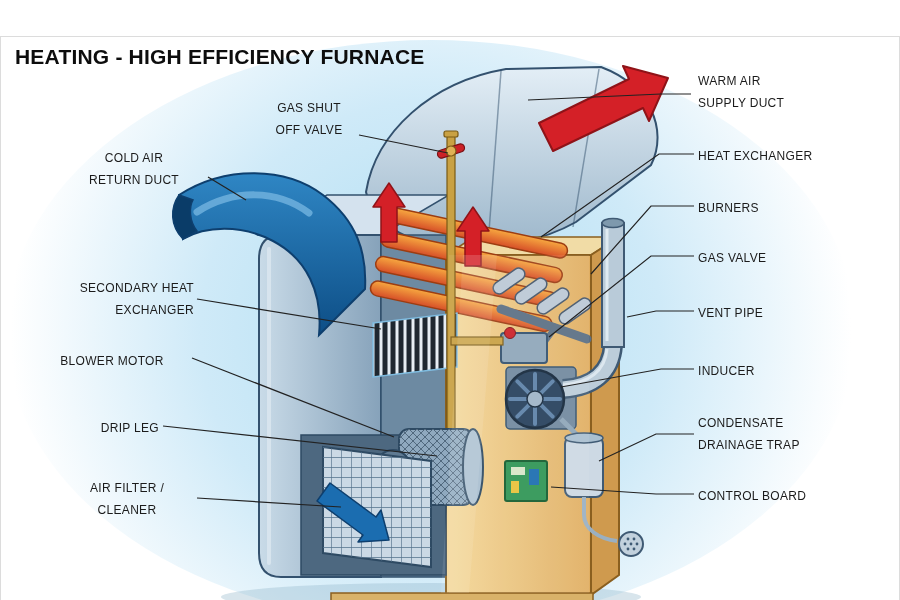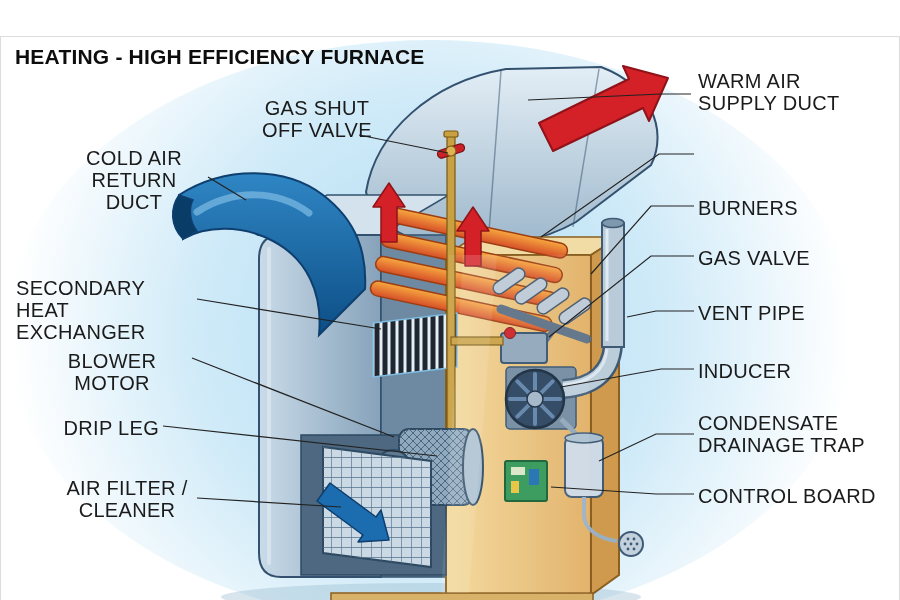--- a/index.html
+++ b/index.html
@@ -7,21 +7,21 @@
     position:relative; width:900px; height:600px; background:#ffffff;
     overflow:hidden; font-family:"Liberation Sans", sans-serif;
     border:1px solid #dcdcdc; box-sizing:border-box;margin-top:36px;
   }
   svg.illu { position:absolute; left:0; top:0; }
   .title {
     position:absolute; left:14px; top:8px; font-size:21px; font-weight:bold;
     letter-spacing:.2px; color:#0d0d0d; white-space:pre-line;
   }
   .lbl {
-    position:absolute; font-size:20px; line-height:22px; color:#1b1b1b;
+    position:absolute; font-size:12px; line-height:22px; color:#1b1b1b;
     letter-spacing:.3px; white-space:pre-line;
   }
   .afue {
     position:absolute; left:14px; top:550px; font-size:19px; font-weight:bold; color:#0d0d0d;
   }
   .copyright {
     position:absolute; right:12px; top:575px; font-size:9px; font-weight:bold;
     color:#1f3a66; letter-spacing:.2px;
   }
 </style>
@@ -230,33 +230,34 @@
       <polyline points="207,140 245,163"></polyline>
       <polyline points="196,262 380,292"></polyline>
       <polyline points="191,321 393,400"></polyline>
       <polyline points="162,389 436,419"></polyline>
       <polyline points="196,461 340,470"></polyline>
     </g>
   </svg>
 
   <div class="title">HEATING - HIGH EFFICIENCY FURNACE</div>
 
-  <div class="lbl" style="left:257px;top:60px;width:118px;text-align:center">GAS SHUT
+  <div class="lbl" style="left:249px;top:60px;width:118px;text-align:center">GAS SHUT
 OFF VALVE</div>
   <div class="lbl" style="left:62px;top:110px;width:142px;text-align:center">COLD AIR
 RETURN DUCT</div>
-  <div class="lbl" style="left:15px;top:240px;width:178px;text-align:left">SECONDARY HEAT
+  <div class="lbl" style="left:15px;top:240px;width:178px;text-align:right">SECONDARY HEAT
 EXCHANGER</div>
   <div class="lbl" style="left:35px;top:313px;width:152px;text-align:center">BLOWER MOTOR</div>
   <div class="lbl" style="left:58px;top:380px;width:100px;text-align:right">DRIP LEG</div>
   <div class="lbl" style="left:60px;top:440px;width:132px;text-align:center">AIR FILTER /
 CLEANER</div>
 
   <div class="lbl" style="left:697px;top:33px">WARM AIR
 SUPPLY DUCT</div>
+  <div class="lbl" style="left:697px;top:108px">HEAT EXCHANGER</div>
   <div class="lbl" style="left:697px;top:160px">BURNERS</div>
   <div class="lbl" style="left:697px;top:210px">GAS VALVE</div>
   <div class="lbl" style="left:697px;top:265px">VENT PIPE</div>
   <div class="lbl" style="left:697px;top:323px">INDUCER</div>
   <div class="lbl" style="left:697px;top:375px">CONDENSATE
 DRAINAGE TRAP</div>
   <div class="lbl" style="left:697px;top:448px">CONTROL BOARD</div>
 
 
 </div>

